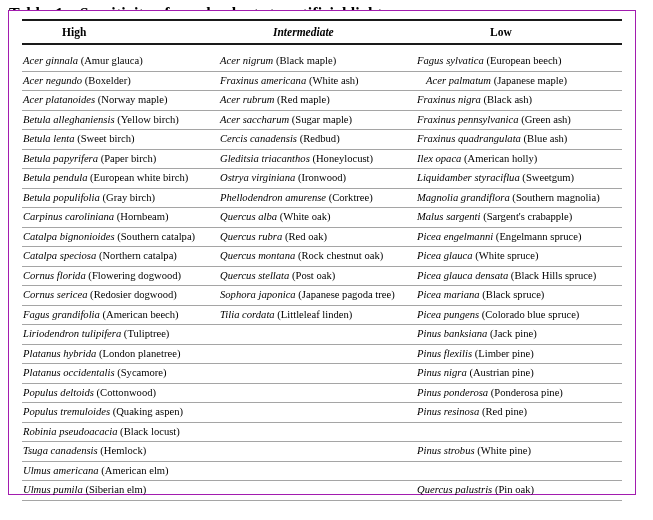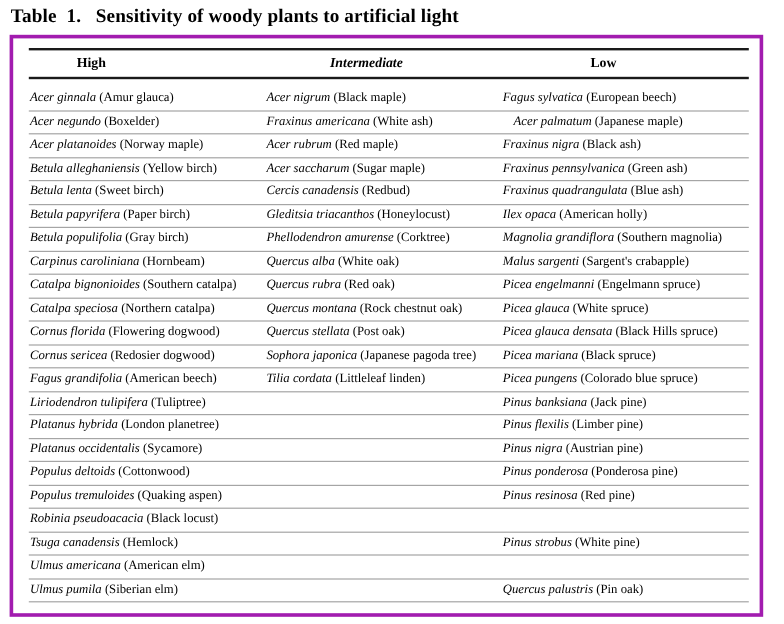--- a/index.html
+++ b/index.html
@@ -29,24 +29,24 @@
     font-weight: bold;
     font-size: 16px;
     letter-spacing: 0.1px;
     white-space: pre;
   }
 
   
   .table-frame {
     position: absolute;
     left: 8px;
-    top: 29px;
+    top: 10px;
     width: 628px;
     height: 485px;
-    border: 3px solid #a21caf;
+    border: 1px solid #a21caf;
     box-sizing: border-box;
     background: #ffffff;
   }
 
   .table-inner {
     position: absolute;
     left: 13px;
     top: 8px;
     width: 600px;
   }
@@ -153,20 +153,25 @@
             <div class="cell col1"><span class="sci">Betula lenta</span> <span class="com">(Sweet birch)</span></div>
             <div class="cell col2"><span class="sci">Cercis canadensis</span> <span class="com">(Redbud)</span></div>
             <div class="cell col3"><span class="sci">Fraxinus quadrangulata</span> <span class="com">(Blue ash)</span></div>
           </div>
           <div class="data-row">
             <div class="cell col1"><span class="sci">Betula papyrifera</span> <span class="com">(Paper birch)</span></div>
             <div class="cell col2"><span class="sci">Gleditsia triacanthos</span> <span class="com">(Honeylocust)</span></div>
             <div class="cell col3"><span class="sci">Ilex opaca</span> <span class="com">(American holly)</span></div>
           </div>
           <div class="data-row">
+            <div class="cell col1"><span class="sci">Betula pendula</span> <span class="com">(European white birch)</span></div>
+            <div class="cell col2"><span class="sci">Ostrya virginiana</span> <span class="com">(Ironwood)</span></div>
+            <div class="cell col3"><span class="sci">Liquidamber styraciflua</span> <span class="com">(Sweetgum)</span></div>
+          </div>
+          <div class="data-row">
             <div class="cell col1"><span class="sci">Betula populifolia</span> <span class="com">(Gray birch)</span></div>
             <div class="cell col2"><span class="sci">Phellodendron amurense</span> <span class="com">(Corktree)</span></div>
             <div class="cell col3"><span class="sci">Magnolia grandiflora</span> <span class="com">(Southern magnolia)</span></div>
           </div>
           <div class="data-row">
             <div class="cell col1"><span class="sci">Carpinus caroliniana</span> <span class="com">(Hornbeam)</span></div>
             <div class="cell col2"><span class="sci">Quercus alba</span> <span class="com">(White oak)</span></div>
             <div class="cell col3"><span class="sci">Malus sargenti</span> <span class="com">(Sargent's crabapple)</span></div>
           </div>
           <div class="data-row">

